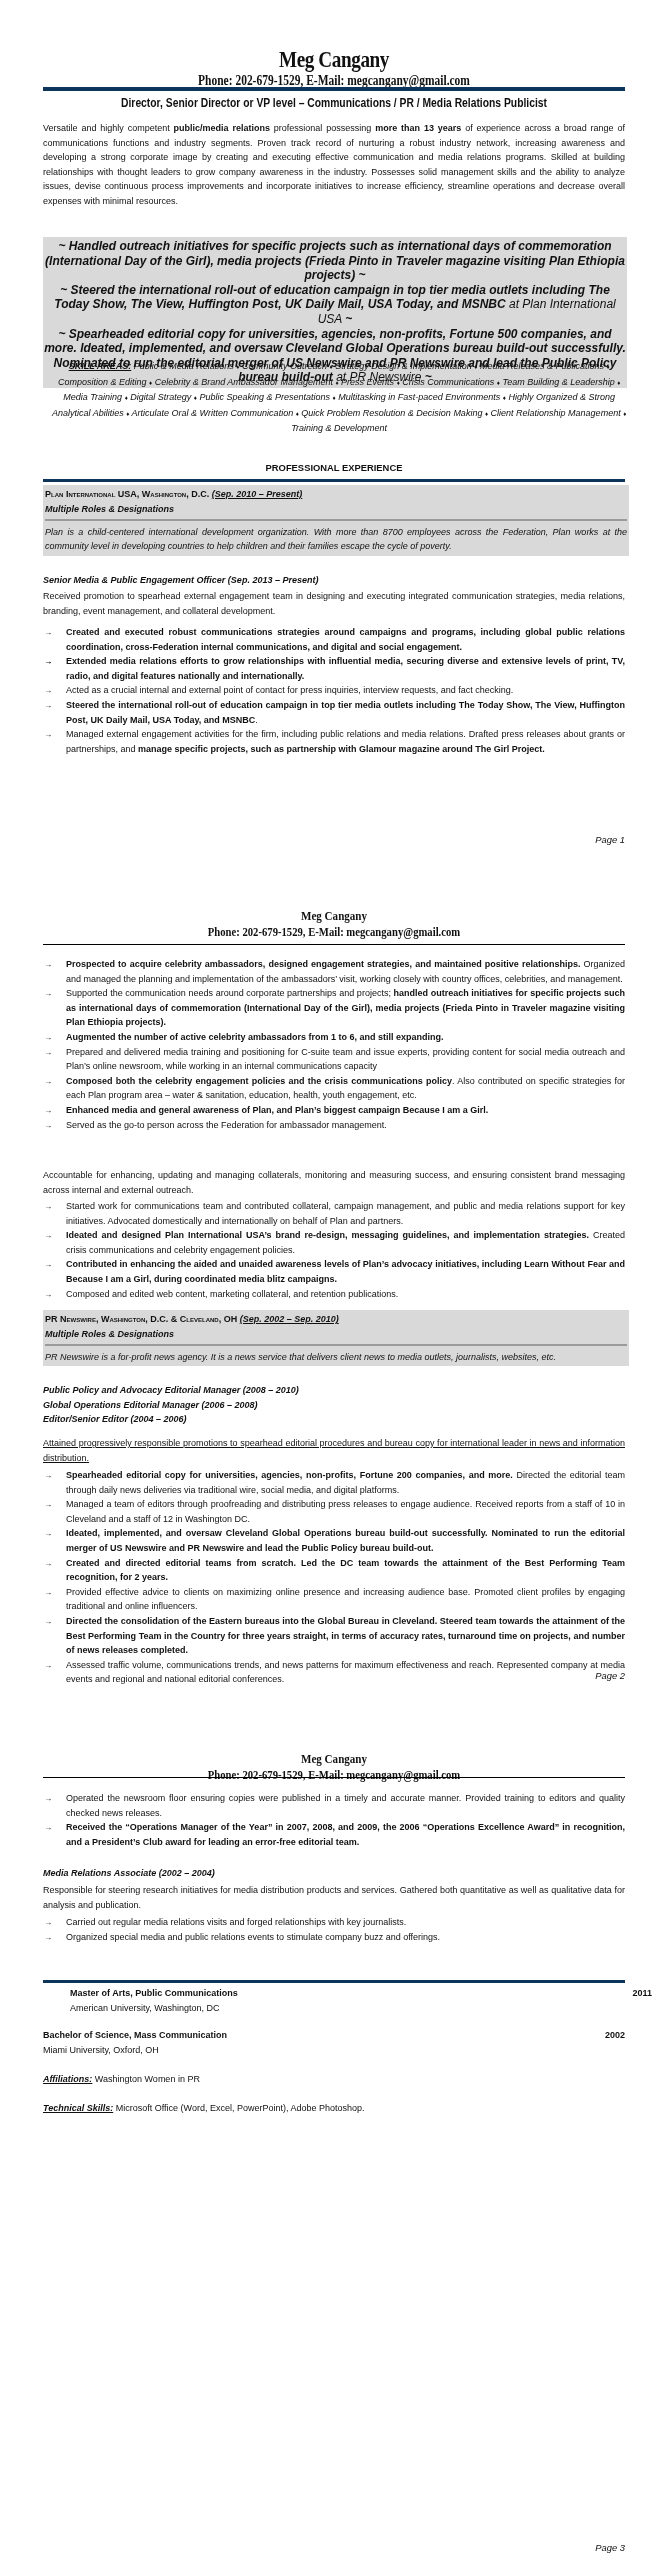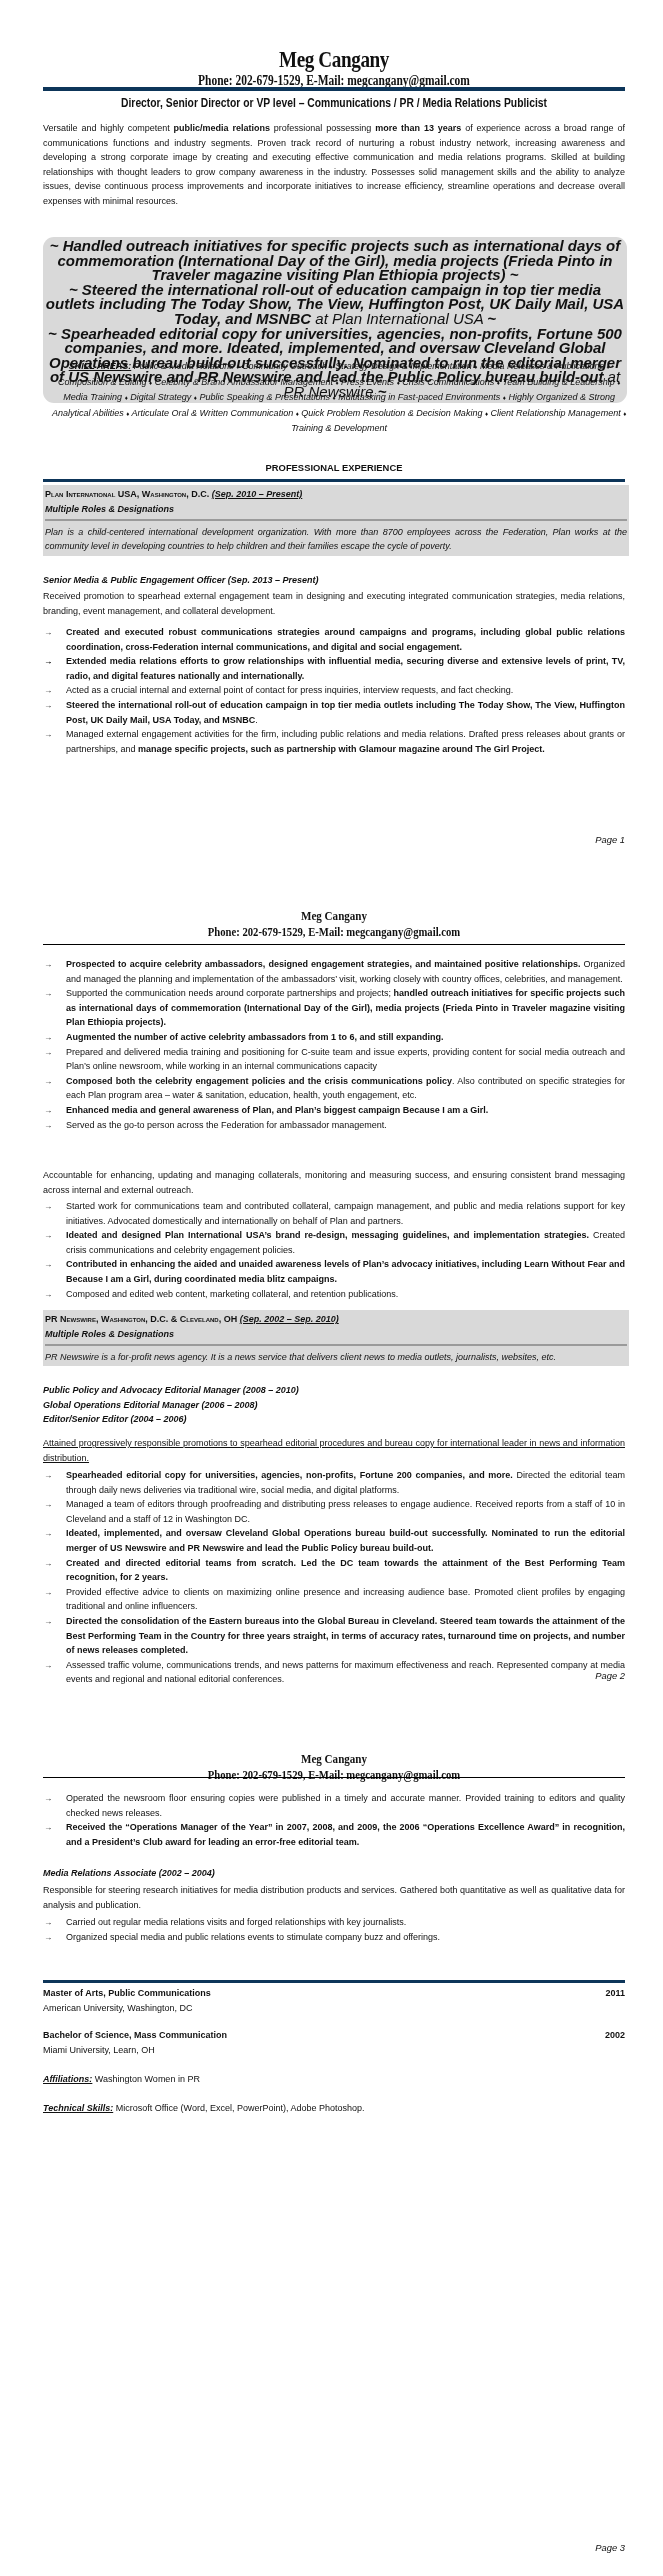--- a/index.html
+++ b/index.html
@@ -11,21 +11,21 @@
   .content { position: absolute; left: 43px; width: 582px; }
   .name-big { font-family: "Liberation Serif", serif; font-weight: bold; font-size: 23.4px; text-align: center; line-height: 27px; letter-spacing: -0.5px; transform: scaleX(0.82); }
   .contact-big { font-family: "Liberation Serif", serif; font-weight: bold; font-size: 14px; text-align: center; line-height: 16.7px; transform: scaleX(0.82); }
   .name-small { font-family: "Liberation Serif", serif; font-weight: bold; font-size: 13.5px; text-align: center; line-height: 15.6px; transform: scaleX(0.82); }
   .contact-small { font-family: "Liberation Serif", serif; font-weight: bold; font-size: 13px; text-align: center; line-height: 15.6px; transform: scaleX(0.82); }
   .navy-bar { height: 3.6px; background: #0d3559; }
   .thin-rule { height: 1px; background: #000; }
   .target-title { font-weight: bold; font-size: 12px; text-align: center; line-height: 15.6px; transform: scaleX(0.86); }
   p, .txt { margin: 0; font-size: 9px; line-height: 14.6px; }
   .justify { text-align: justify; }
-  .highlight-box { background: #d9d9d9; padding: 2.1px 1px 3.1px 1px; text-align: center; font-style: italic; font-weight: bold; font-size: 15px; line-height: 14.6px; border-radius: 11px; }
+  .highlight-box { background: #d9d9d9; padding: 2.1px 1px 3.1px 1px; text-align: center; font-style: italic; font-weight: bold; font-size: 12px; line-height: 14.6px; }
   .highlight-box .norm { font-weight: normal; }
   .skills { text-align: center; font-style: italic; font-size: 9px; line-height: 14.6px; padding: 0 5.2px; }
   .skills .lbl { font-weight: bold; text-decoration: underline; }
   .section-head { font-weight: bold; font-size: 9.4px; text-align: center; line-height: 12.5px; }
   .employer-box { background: #d9d9d9; padding: 2.1px 2.1px 2.1px 2.1px; }
   .employer-line { font-weight: bold; font-size: 9px; line-height: 14.6px; }
   .sc { font-variant: small-caps; }
   .employer-line .dates { font-style: italic; text-decoration: underline; }
   .roles-label { font-weight: bold; font-style: italic; font-size: 9px; line-height: 14.6px; }
   .gray-rule { height: 2.1px; background: #9a9a9a; margin: 3.1px 0 3.1px 0; }
@@ -160,34 +160,34 @@
 
   <div class="content role-title" style="top:149px;">Media Relations Associate (2002 – 2004)</div>
   <p class="content justify" style="top:166px;">Responsible for steering research initiatives for media distribution products and services. Gathered both quantitative as well as qualitative data for analysis and publication.</p>
   <ul class="content bullets" style="top:198px;">
       <li><span class="arrow">→</span><span class="norm">Carried out regular media relations visits and forged relationships with key journalists.</span></li>
       <li><span class="arrow">→</span><span class="norm">Organized special media and public relations events to stimulate company buzz and offerings.</span></li>
     </ul>
 
   <div class="content navy-bar" style="top:263px; height:2.6px;"></div>
 
-  <div class="content" style="top:269px;">
+  <div class="content" style="top:269px;margin-left:27px;">
     <div class="edu-row">
       <span class="deg">Master of Arts, Public Communications</span>
       <span class="yr">2011</span>
     </div>
     <div class="txt">American University, Washington, DC</div>
   </div>
 
   <div class="content" style="top:311px;">
     <div class="edu-row">
       <span class="deg">Bachelor of Science, Mass Communication</span>
       <span class="yr">2002</span>
     </div>
-    <div class="txt">Miami University, Learn, OH</div>
+    <div class="txt">Miami University, Oxford, OH</div>
   </div>
 
   <div class="content txt" style="top:355px;">
     <span class="inline-label">Affiliations:</span><span> Washington Women in PR</span>
   </div>
 
   <div class="content txt" style="top:384px;">
     <span class="inline-label">Technical Skills:</span><span> Microsoft Office (Word, Excel, PowerPoint), Adobe Photoshop.</span>
   </div>
 

